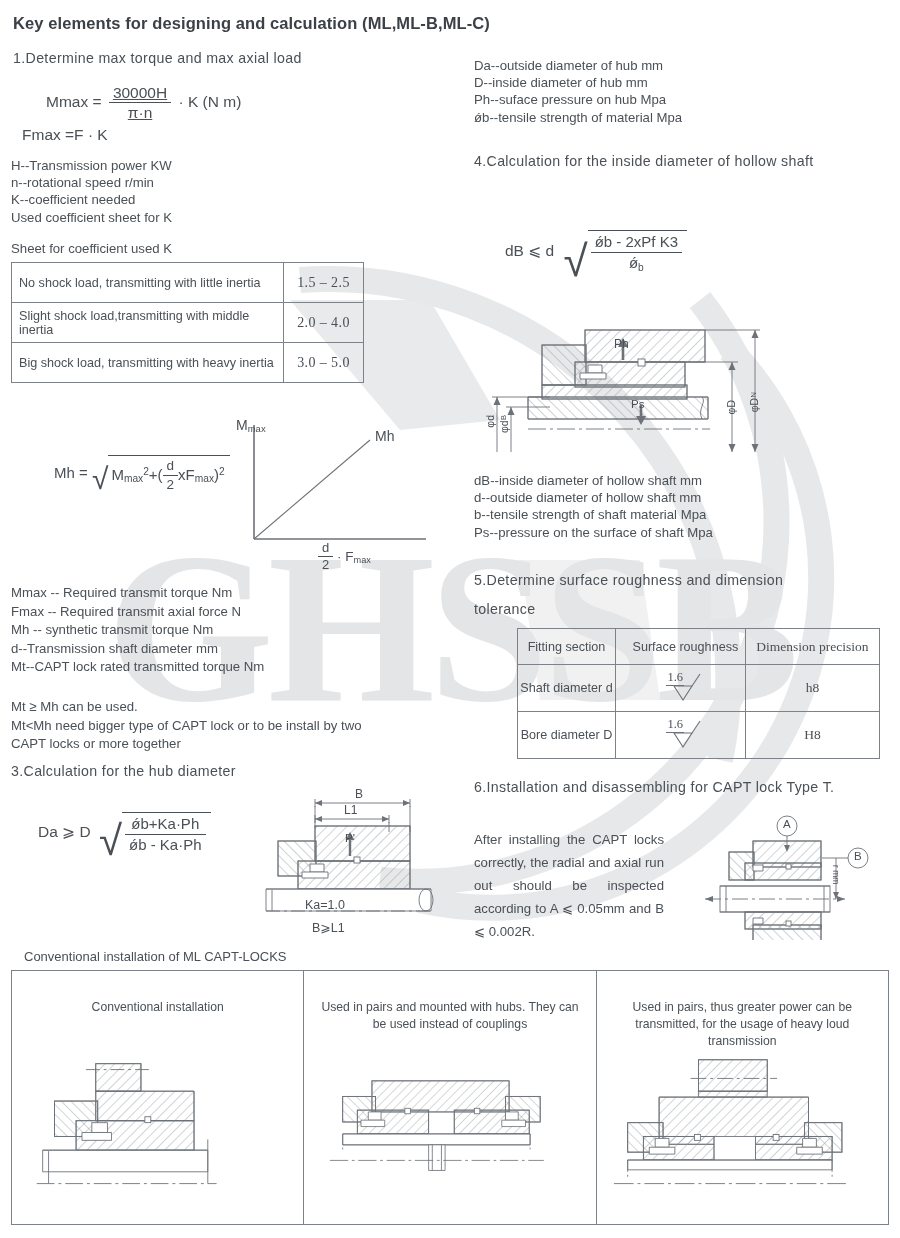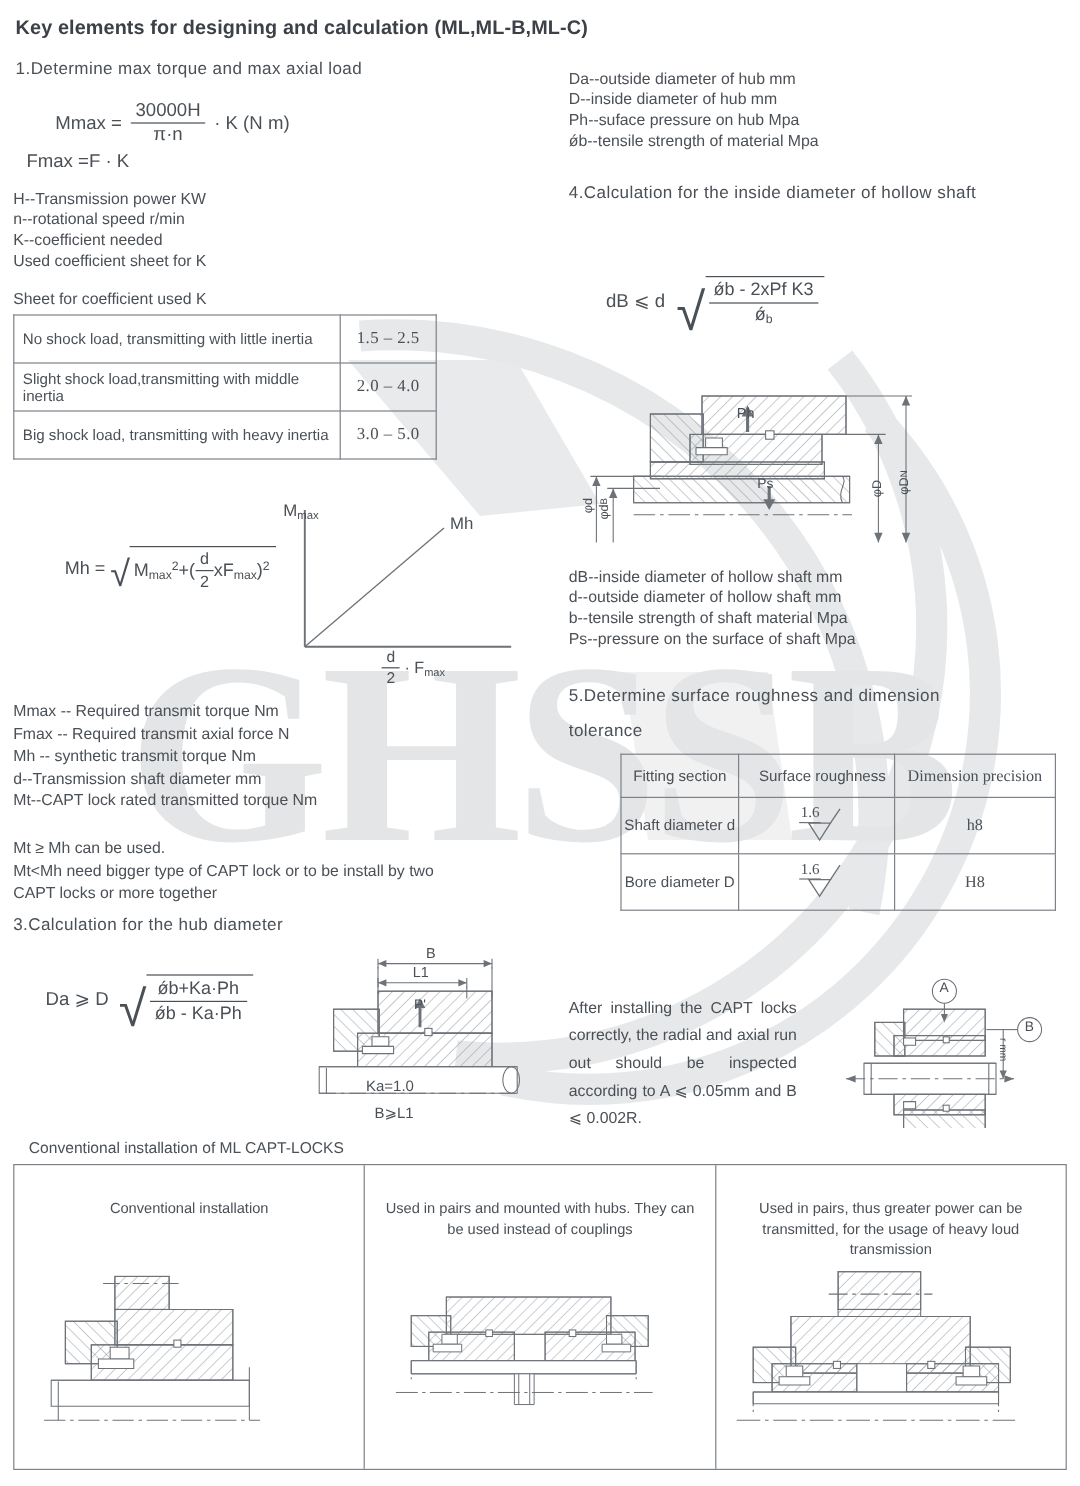--- a/index.html
+++ b/index.html
@@ -80,21 +80,21 @@
 </svg>
 
 <div id="page">
 
   <div class="title">Key elements for designing and calculation  (ML,ML-B,ML-C)</div>
 
   <div class="heading" style="left:13px; top:50px;">1.Determine max torque  and max axial load</div>
 
   <div style="position:absolute; left:22px; top:83px; font-size:15.5px; color:#4a5056;margin-left:24px;">
     <span>Mmax =</span>
-    <span class="frac" style="margin:0 3px;">
+    <span class="frac" style="margin:0 3px;text-decoration:underline;">
       <span class="num">30000H</span>
       <span class="den">π·n</span>
     </span>
     <span>· K  (N m)</span>
   </div>
 
   <div style="position:absolute; left:22px; top:126px; font-size:15.5px; color:#4a5056;">Fmax  =F · K</div>
 
   <div class="lines" style="left:11px; top:157px;">
     <div>H--Transmission power KW</div>
@@ -339,20 +339,21 @@
             <path d="M12 16 L30 16 L21 30 Z" fill="none" stroke="#6d7278" stroke-width="1.1"></path>
             <line x1="30" y1="16" x2="38" y2="4" stroke="#6d7278" stroke-width="1.1"></line>
           </svg>
         </span>
       </td>
       <td class="c3">H8</td>
     </tr>
   </tbody>
     </table>
 
+  <div class="heading" style="left:474px; top:779px;">6.Installation and disassembling for CAPT lock Type T.</div>
 
   <div class="just" style="position:absolute; left:474px; top:828px; width:190px;">After installing the CAPT locks correctly, the radial and axial run out should be inspected according to A ⩽ 0.05mm and B ⩽ 0.002R.</div>
 
   <svg style="position:absolute; left:700px; top:808px;" width="200" height="132">
     <g stroke="#6d7278" stroke-width="0.9" fill="none">
       <circle cx="87" cy="18" r="10"></circle>
       <line x1="87" y1="28" x2="87" y2="40"></line>
       <path d="M87 44l-3 -7h6z" fill="#6d7278" stroke="none"></path>
       <circle cx="158" cy="50" r="10"></circle>
       <line x1="122" y1="50" x2="148" y2="50"></line>

